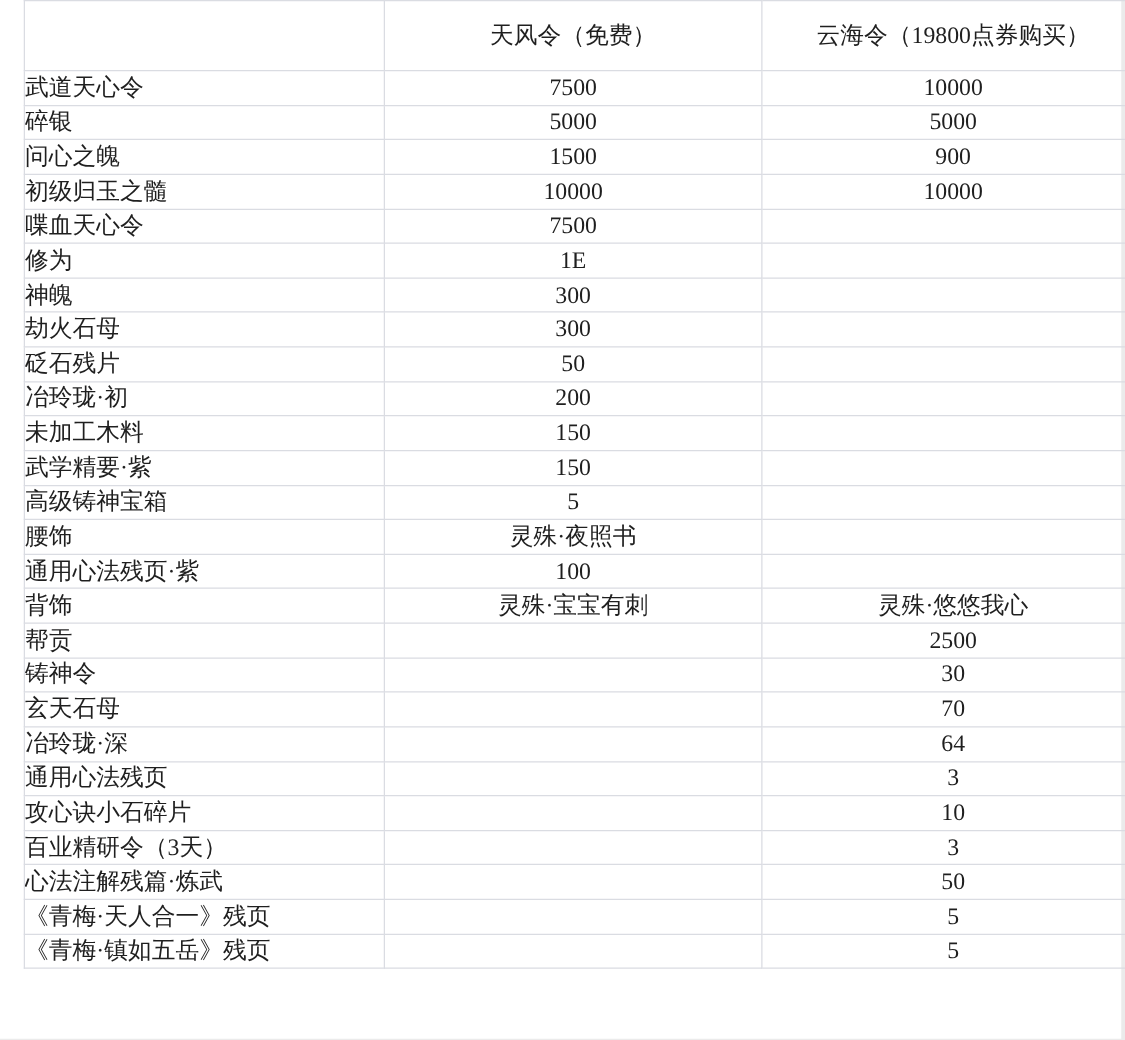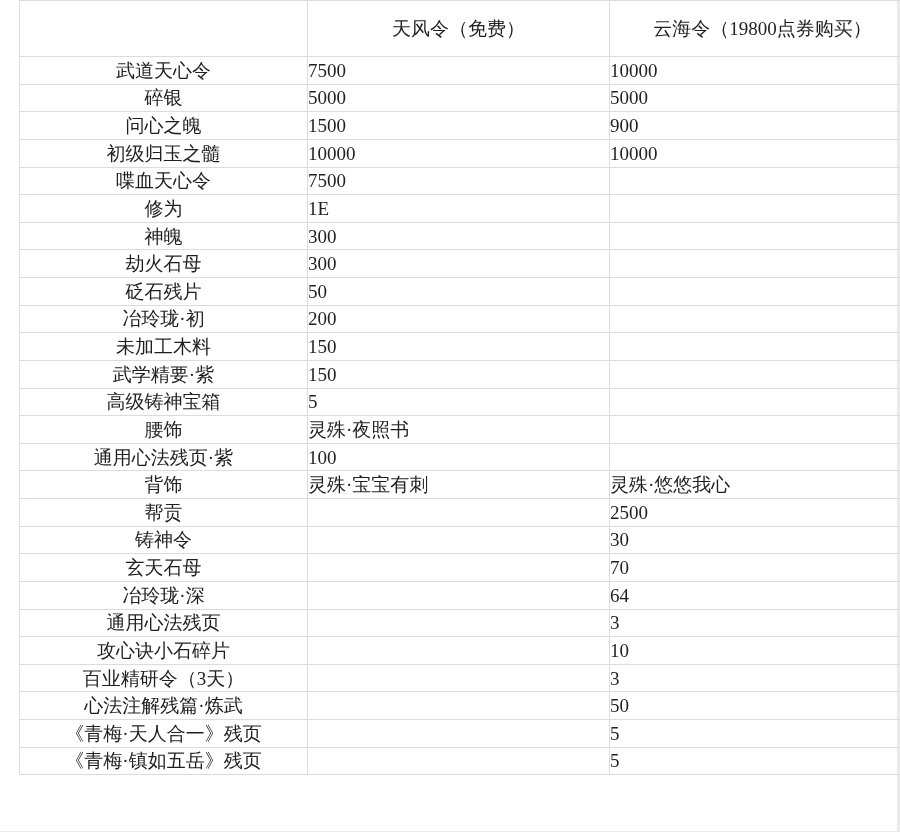--- a/index.html
+++ b/index.html
@@ -32,22 +32,22 @@
     white-space:nowrap;
     vertical-align:middle;
     font-weight:normal;
     font-size:19px;
     line-height:1;
     padding:0;
   }
   thead tr{height:56px;}
   tbody tr{height:27.64px;}
   th.c-head{text-align:center;font-size:18px;}
-  td.c-item{text-align:center;padding-left:5px;}
-  td.c-val{text-align:left;padding-right:5px;font-size:18px;}
+  td.c-item{text-align:left;padding-left:5px;}
+  td.c-val{text-align:center;padding-right:5px;font-size:18px;}
 </style>
 </head>
 <body>
 
 <div class="sheet">
   <table class="grid">
     <colgroup>
       <col style="width:288px">
       <col style="width:302px">
       <col style="width:306px">

